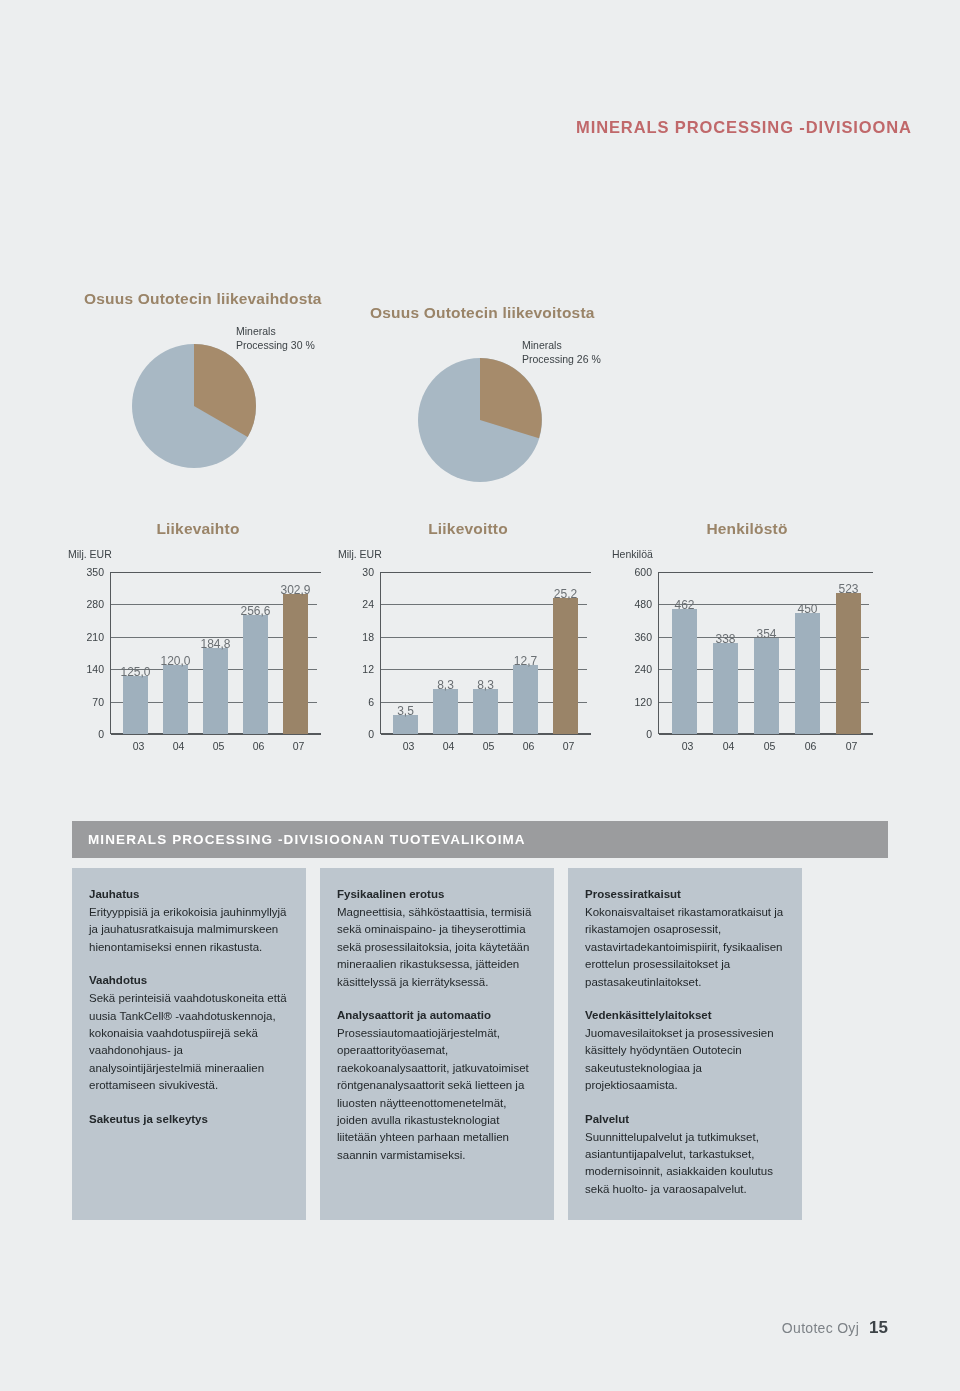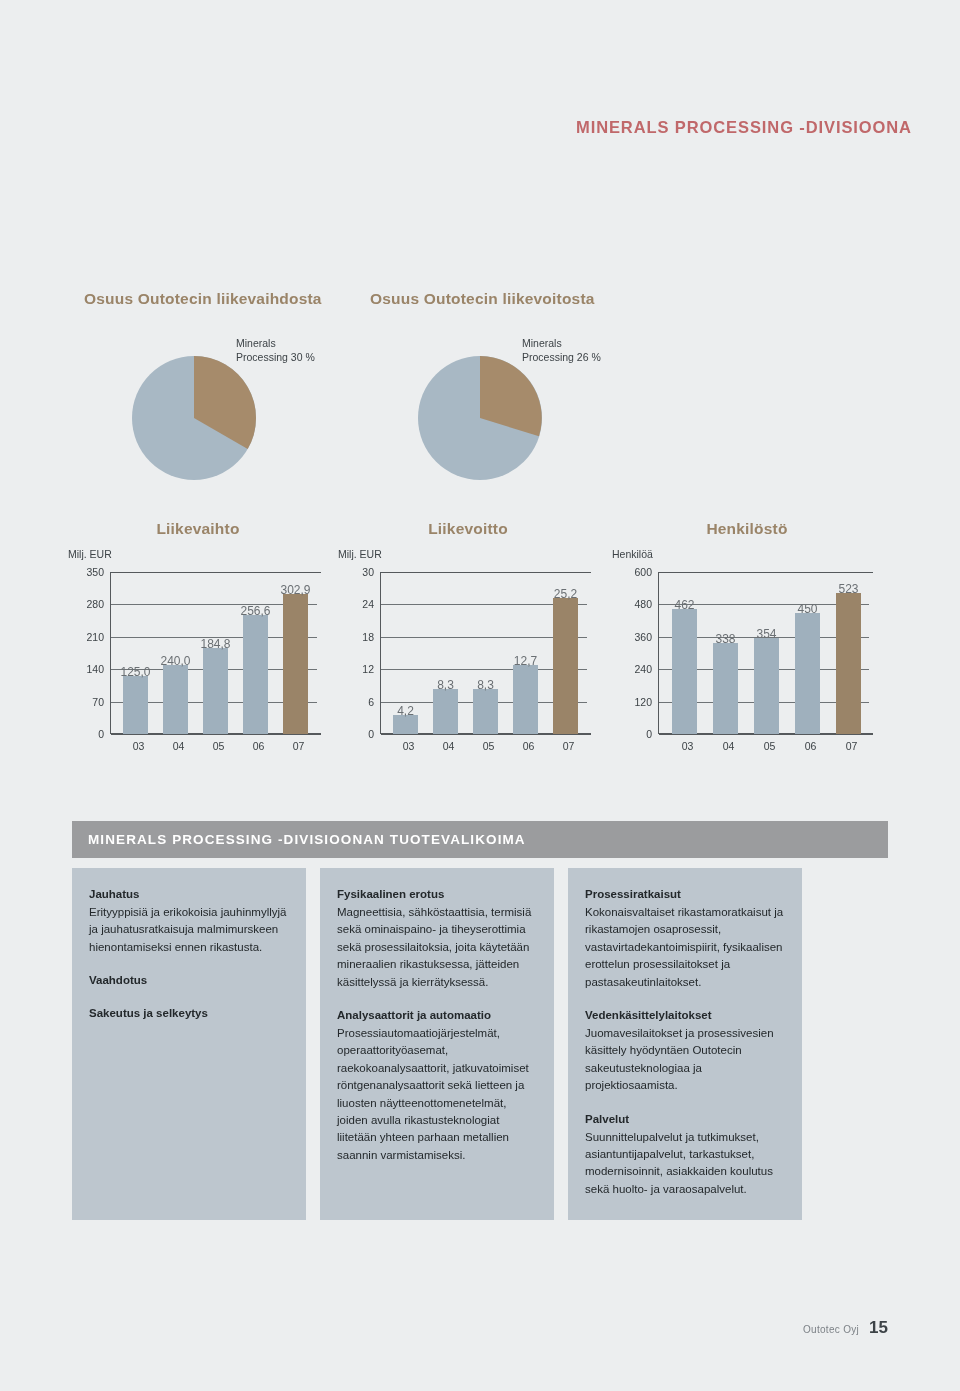--- a/index.html
+++ b/index.html
@@ -34,21 +34,21 @@
 
   
   .pie-block { position: absolute; }
   .pie-title {
     font-size: 15.5px;
     font-weight: bold;
     color: #9a8468;
     letter-spacing: 0.2px;
     white-space: nowrap;
   }
-  .pie-wrap { position: relative; margin-top: 32px; }
+  .pie-wrap { position: relative; margin-top: 20px; }
   .pie-label {
     position: absolute;
     font-size: 10.5px;
     color: #3d4347;
     line-height: 14px;
     white-space: nowrap;
   }
 
   
   .chart-block { position: absolute; }
@@ -161,21 +161,21 @@
   
   .footer {
     position: absolute;
     right: 72px;
     top: 1318px;
     display: flex;
     align-items: baseline;
     gap: 10px;
   }
   .footer-company {
-    font-size: 10px;
+    font-size: 14px;
     color: #7d8287;
     letter-spacing: 0.3px;
     padding-left: 24px;
   }
   .footer-page {
     font-size: 17px;
     font-weight: bold;
     color: #3d4347;
   }
 </style>
@@ -194,21 +194,21 @@
         <circle cx="110" cy="78" r="62" fill="#a8b8c4"></circle>
         <path d="M110,78 L110,16 A62,62 0 0,1 163.7,109 Z" fill="#a68b6b"></path>
       </svg>
       <div class="pie-label" style="left:152px; top:-4px;">
         <div>Minerals</div>
         <div>Processing 30 %</div>
       </div>
     </div>
   </div>
 
-  <div class="pie-block" style="left:370px; top:290px;">
+  <div class="pie-block" style="left:370px; top:304px;">
     <div class="pie-title">Osuus Outotecin liikevoitosta</div>
     <div class="pie-wrap" style="width:300px; height:150px;">
       <svg width="300" height="150" viewBox="0 0 300 150">
         <circle cx="110" cy="78" r="62" fill="#a8b8c4"></circle>
         <path d="M110,78 L110,16 A62,62 0 0,1 169.0,96.2 Z" fill="#a68b6b"></path>
       </svg>
       <div class="pie-label" style="left:152px; top:-4px;">
         <div>Minerals</div>
         <div>Processing 26 %</div>
       </div>
@@ -227,21 +227,21 @@
       <div class="gridline thin" style="top:129.6px;width:206px;"></div>
       <div class="gridline" style="top:161px; width:210px; height:2px;"></div>
 
       <div class="bar" style="left:12px;  width:25px; height:57.9px;"></div>
       <div class="bar" style="left:52px;  width:25px; height:69.4px;"></div>
       <div class="bar" style="left:92px;  width:25px; height:85.6px;"></div>
       <div class="bar" style="left:132px; width:25px; height:118.8px;"></div>
       <div class="bar hl" style="left:172px; width:25px; height:140.3px;"></div>
 
       <div class="bar-value" style="left:24.5px;  top:93.1px;">125,0</div>
-      <div class="bar-value" style="left:64.5px;  top:81.6px;">240,0</div>
+      <div class="bar-value" style="left:64.5px;  top:81.6px;">120,0</div>
       <div class="bar-value" style="left:104.5px; top:65.4px;">184,8</div>
       <div class="bar-value" style="left:144.5px; top:32.2px;">256,6</div>
       <div class="bar-value" style="left:184.5px; top:10.7px;">302,9</div>
     </div>
 
     <div class="ytick" style="left:0;  top:214px; width:36px;">0</div>
     <div class="ytick" style="left:0;  top:181.6px; width:36px;">70</div>
     <div class="ytick" style="left:0;  top:149.2px; width:36px;">140</div>
     <div class="ytick" style="left:0;  top:116.8px; width:36px;">210</div>
     <div class="ytick" style="left:0;  top:84.4px;  width:36px;">280</div>
@@ -265,21 +265,21 @@
       <div class="gridline thin" style="top:97.2px; width:206px;"></div>
       <div class="gridline thin" style="top:129.6px;width:206px;"></div>
       <div class="gridline" style="top:161px; width:210px; height:2px;"></div>
 
       <div class="bar" style="left:12px;  width:25px; height:18.9px;"></div>
       <div class="bar" style="left:52px;  width:25px; height:44.8px;"></div>
       <div class="bar" style="left:92px;  width:25px; height:44.8px;"></div>
       <div class="bar" style="left:132px; width:25px; height:68.6px;"></div>
       <div class="bar hl" style="left:172px; width:25px; height:136.1px;"></div>
 
-      <div class="bar-value" style="left:24.5px;  top:132.1px;">4,2</div>
+      <div class="bar-value" style="left:24.5px;  top:132.1px;">3,5</div>
       <div class="bar-value" style="left:64.5px;  top:106.2px;">8,3</div>
       <div class="bar-value" style="left:104.5px; top:106.2px;">8,3</div>
       <div class="bar-value" style="left:144.5px; top:82.4px;">12,7</div>
       <div class="bar-value" style="left:184.5px; top:14.9px;">25,2</div>
     </div>
 
     <div class="ytick" style="left:0; top:214px;   width:36px;">0</div>
     <div class="ytick" style="left:0; top:181.6px; width:36px;">6</div>
     <div class="ytick" style="left:0; top:149.2px; width:36px;">12</div>
     <div class="ytick" style="left:0; top:116.8px; width:36px;">18</div>
@@ -338,20 +338,21 @@
 
   <div class="columns">
 
     <div class="col">
       <div class="col-entry">
         <div class="entry-head">Jauhatus</div>
         <div class="entry-body">Erityyppisiä ja erikokoisia jauhinmyllyjä ja jauhatusratkaisuja malmimurskeen hienontamiseksi ennen rikastusta.</div>
       </div>
       <div class="col-entry">
         <div class="entry-head">Vaahdotus</div>
+        <div class="entry-body">Sekä perinteisiä vaahdotuskoneita että uusia TankCell® -vaahdotuskennoja, kokonaisia vaahdotuspiirejä sekä vaahdonohjaus- ja analysointijärjestelmiä mineraalien erottamiseen sivukivestä.</div>
       </div>
       <div class="col-entry">
         <div class="entry-head">Sakeutus ja selkeytys</div>
       </div>
     </div>
 
     <div class="col">
       <div class="col-entry">
         <div class="entry-head">Fysikaalinen erotus</div>
         <div class="entry-body">Magneettisia, sähköstaattisia, termisiä sekä ominaispaino- ja tiheyserottimia sekä prosessilaitoksia, joita käytetään mineraalien rikastuksessa, jätteiden käsittelyssä ja kierrätyksessä.</div>

